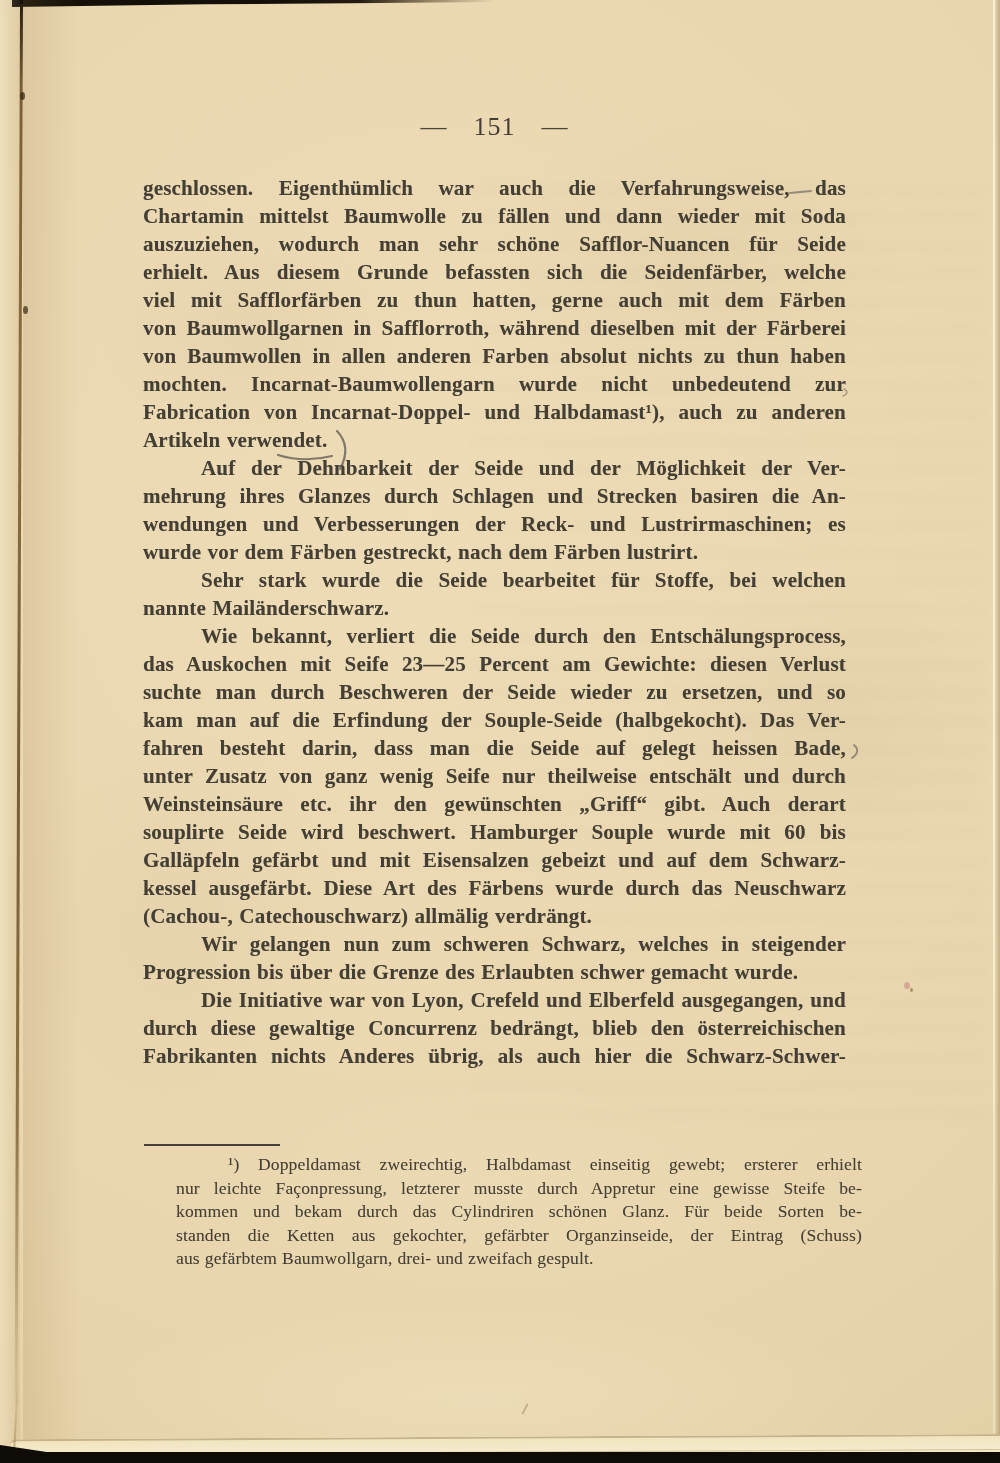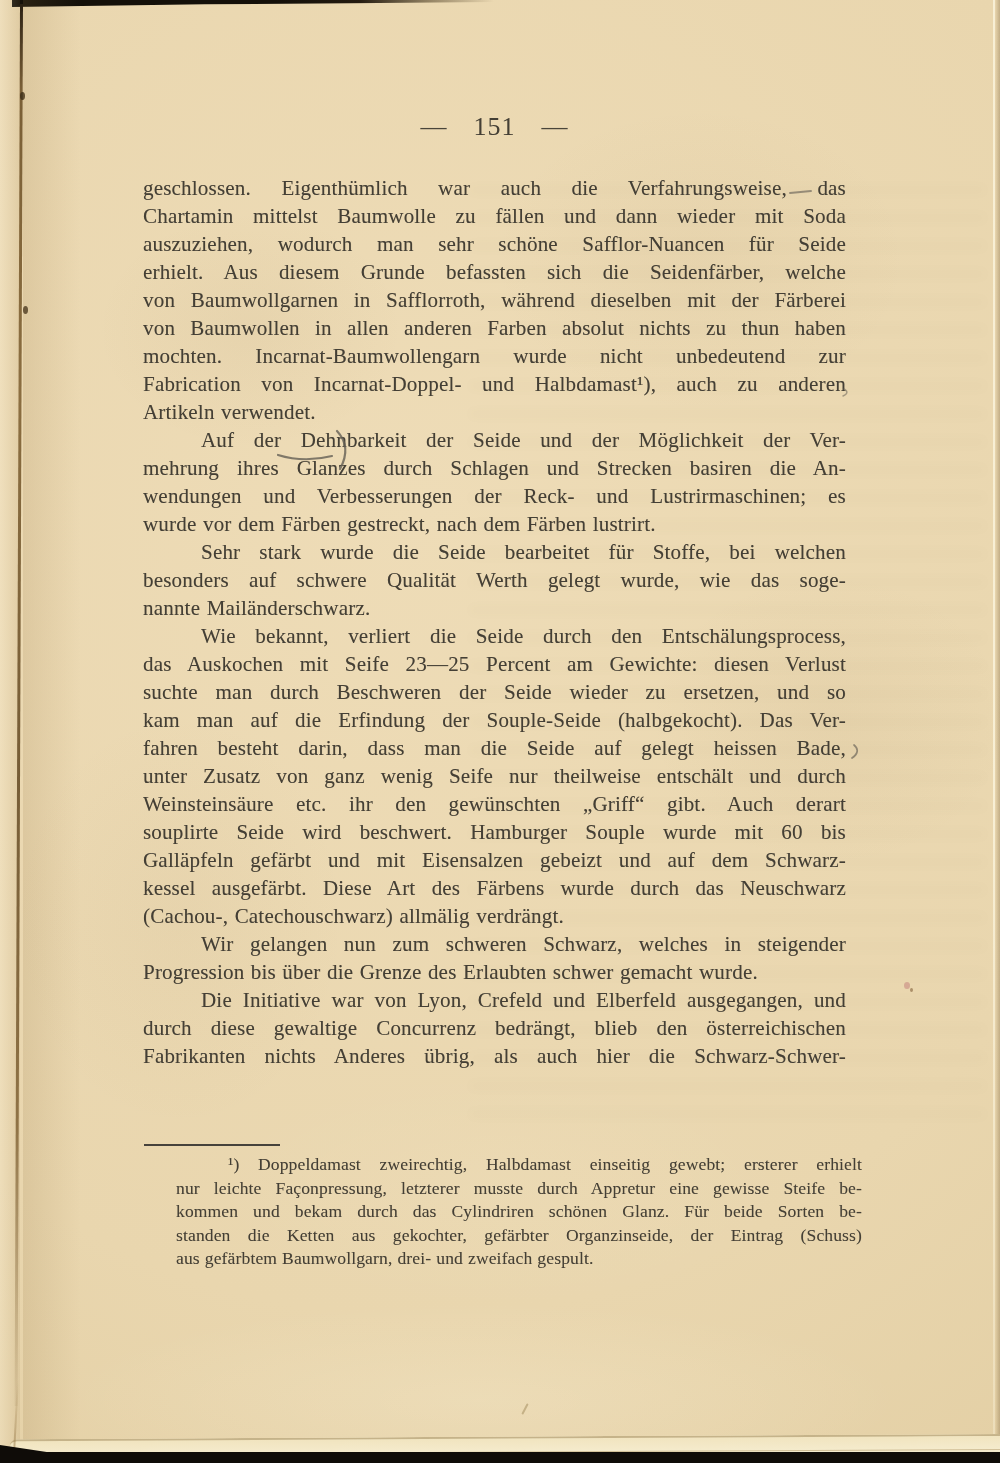--- a/index.html
+++ b/index.html
@@ -80,21 +80,21 @@
   .pg-header {
     position:absolute; left:143px; top:112px; width:703px;
     text-align:center; font-size:26px; line-height:30px; letter-spacing:1px;
   }
   .pg-header .dash { margin:0 26px; color:#4a453a; }
   .bodytext {
     position:absolute; left:143px; top:174px; width:703px;
     font-size:21px; line-height:28px; letter-spacing:.2px; word-spacing:1px;
     text-shadow: .2px .2px 0 rgba(60,55,45,.3);
   }
-  .ln { height:28px; overflow:hidden; text-align:justify; }
+  .ln { height:28px; overflow:hidden; text-align:justify;font-weight:bold; }
   .ln::after { content:""; display:inline-block; width:100%; height:0; }
   .ln.ind { text-indent:58px; }
   .ln.noj { text-align:left; }
   .ln.noj::after { content:none; }
   .fn-rule { position:absolute; left:144px; top:1144px; width:136px; height:2px; background:#46423b; }
   .footnote {
     position:absolute; left:144px; top:1153px; width:718px;
     font-size:17.5px; line-height:23.5px; letter-spacing:.15px; word-spacing:.5px;
     text-shadow: .2px .2px 0 rgba(60,55,45,.25);
   }
@@ -151,31 +151,31 @@
 
   <div class="pg-header">
     <span class="dash">—</span><span>151</span><span class="dash">—</span>
   </div>
 
   <div class="bodytext">
     <div class="ln">geschlossen. Eigenthümlich war auch die Verfahrungsweise, das</div>
     <div class="ln">Chartamin mittelst Baumwolle zu fällen und dann wieder mit Soda</div>
     <div class="ln">auszuziehen, wodurch man sehr schöne Safflor-Nuancen für Seide</div>
     <div class="ln">erhielt. Aus diesem Grunde befassten sich die Seidenfärber, welche</div>
+    <div class="ln">viel mit Safflorfärben zu thun hatten, gerne auch mit dem Färben</div>
     <div class="ln">von Baumwollgarnen in Safflorroth, während dieselben mit der Färberei</div>
     <div class="ln">von Baumwollen in allen anderen Farben absolut nichts zu thun haben</div>
     <div class="ln">mochten. Incarnat-Baumwollengarn wurde nicht unbedeutend zur</div>
     <div class="ln">Fabrication von Incarnat-Doppel- und Halbdamast¹), auch zu anderen</div>
     <div class="ln noj">Artikeln verwendet.</div>
     <div class="ln ind">Auf der Dehnbarkeit der Seide und der Möglichkeit der Ver-</div>
     <div class="ln">mehrung ihres Glanzes durch Schlagen und Strecken basiren die An-</div>
     <div class="ln">wendungen und Verbesserungen der Reck- und Lustrirmaschinen; es</div>
     <div class="ln noj">wurde vor dem Färben gestreckt, nach dem Färben lustrirt.</div>
     <div class="ln ind">Sehr stark wurde die Seide bearbeitet für Stoffe, bei welchen</div>
-    <div class="ln">besonders auf schwere Qualität Werth gelegt wurde, wie das soge-</div>
     <div class="ln noj">nannte Mailänderschwarz.</div>
     <div class="ln ind">Wie bekannt, verliert die Seide durch den Entschälungsprocess,</div>
     <div class="ln">das Auskochen mit Seife 23—25 Percent am Gewichte: diesen Verlust</div>
     <div class="ln">suchte man durch Beschweren der Seide wieder zu ersetzen, und so</div>
     <div class="ln">kam man auf die Erfindung der Souple-Seide (halbgekocht). Das Ver-</div>
     <div class="ln">fahren besteht darin, dass man die Seide auf gelegt heissen Bade,</div>
     <div class="ln">unter Zusatz von ganz wenig Seife nur theilweise entschält und durch</div>
     <div class="ln">Weinsteinsäure etc. ihr den gewünschten „Griff“ gibt. Auch derart</div>
     <div class="ln">souplirte Seide wird beschwert. Hamburger Souple wurde mit 60 bis</div>
     <div class="ln">Galläpfeln gefärbt und mit Eisensalzen gebeizt und auf dem Schwarz-</div>

